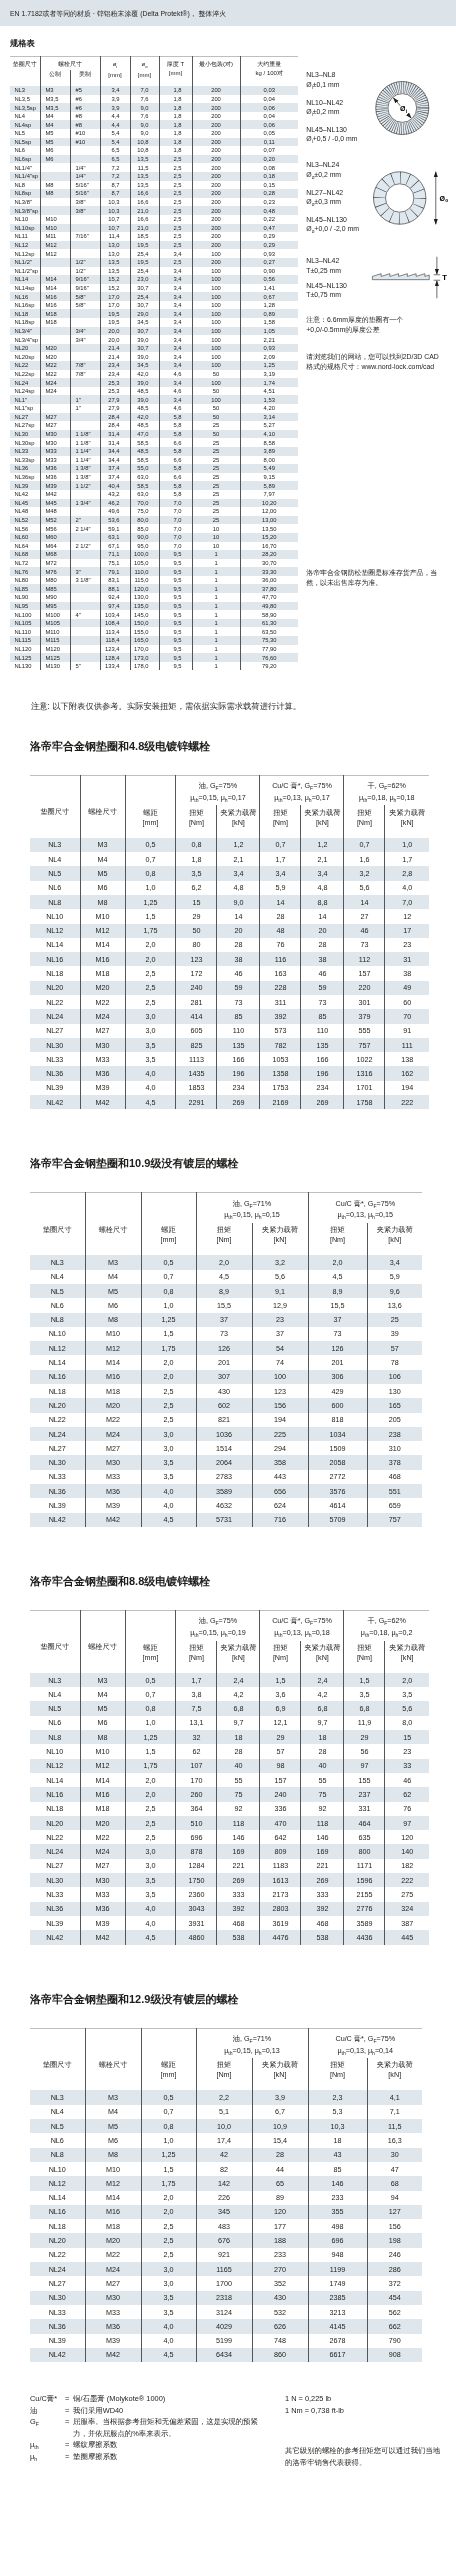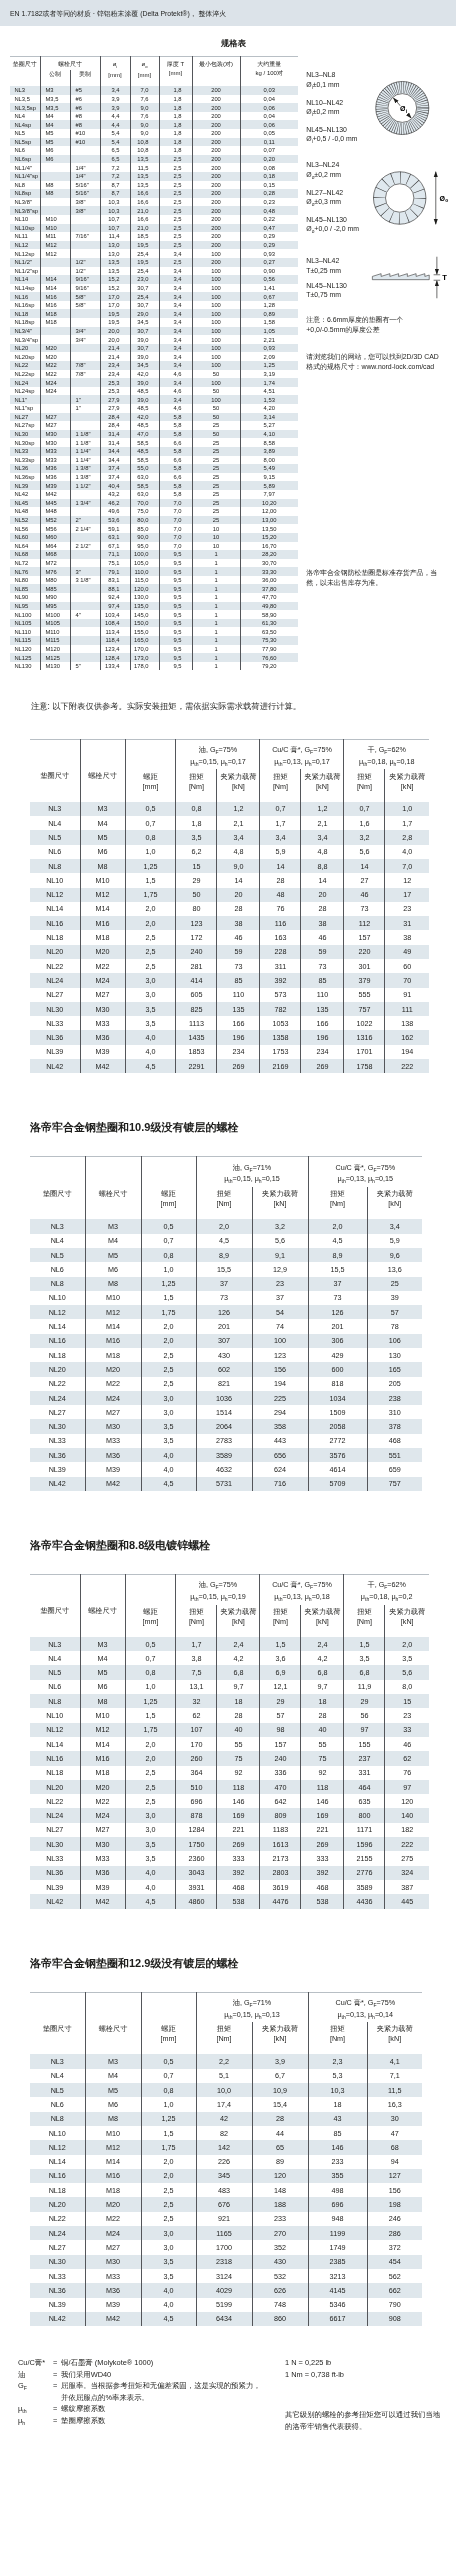--- a/index.html
+++ b/index.html
@@ -11,21 +11,21 @@
        font-family:"Liberation Sans","DejaVu Sans",sans-serif;}
   .page{width:457px;background:#fff;padding-bottom:10px;}
 
   
   .band{background:var(--band);padding:6px 11px 7.2px 10px;}
   .band h1{margin:0;font-size:15px;font-weight:bold;letter-spacing:0.6px;}
   .band p{margin:2.8px 0 0;font-size:6.9px;}
 
   
   .spec-section{padding:12px 0 0 10px;}
-  .spec-section h2{margin:0 0 7.2px;font-size:8.3px;font-weight:bold;text-align:center;}
+  .spec-section h2{margin:0 0 7.2px;font-size:8.3px;font-weight:bold;}
   .spec-layout{display:flex;align-items:flex-start;}
   table{border-collapse:collapse;table-layout:fixed;}
   .spec-table{border-top:0.6px solid var(--hair);}
   .spec-table th{font-weight:400;font-size:6px;line-height:1.4;vertical-align:top;padding:3.3px 1.1px 1.1px;text-align:center;}
   .spec-table thead tr:nth-child(2) th{padding:0 1.1px 7.7px;}
   .spec-table td{height:8.6px;font-size:5.8px;padding:0 1.1px;}
   .spec-table tbody tr:nth-child(odd){background:var(--stripe);}
   .bl{border-left:0.6px solid var(--rule);}
   .spec-table td.c0{text-align:left;padding-left:4.4px;}
   .spec-table td.c1,.spec-table td.c2{text-align:left;padding-left:5px;}
@@ -60,21 +60,21 @@
   .tt-sub{padding:2.2px 1.1px 10px;text-align:center;vertical-align:top;}
   .tt-first{vertical-align:bottom;padding:0 1.1px 20.4px;text-align:center;}
   .tt-pitch{vertical-align:bottom;padding:0 17px 10px;text-align:center;}
   .torque-table td{height:14.3px;text-align:center;font-size:7.2px;padding:0 1.1px;}
   .torque-table tbody tr:nth-child(odd){background:var(--stripe);}
 
   
   .footnotes{display:flex;margin:31px 0 0 18px;font-size:7.4px;line-height:1.55;}
   .fn-left{width:245px;}
   .fn-right{margin-left:22px;width:165px;}
-  .def-row{display:flex;}
+  .def-row{display:flex;margin-left:12px;}
   .def-term{min-width:31px;flex-shrink:0;}
   .def-eq{margin:0 3.9px;}
   .fn-para{margin-top:29px;white-space:pre-line;}
   sub{font-size:70%;}
 </style>
 </head>
 <body>
 
 <div class="page">
 
@@ -856,20 +856,21 @@
         <div class="stock-note">洛帝牢合金钢防松垫圈是标准存货产品，当然，以未出售库存为准。</div>
       </aside>
     </div>
   </section>
 
 
   <p class="notice">注意: 以下附表仅供参考。实际安装扭矩，需依据实际需求载荷进行计算。</p>
 
   <div id="torque-tables">
       <section class="torque-block">
+        <h3 class="torque-title">洛帝牢合金钢垫圈和4.8级电镀锌螺栓</h3>
         <table class="torque-table">
           <colgroup>
             <col style="width: 50px;">
             <col style="width: 45px;">
             <col style="width: 42px;">
             <col style="width: 41px;">
             <col style="width: 43px;">
             <col style="width: 41px;">
             <col style="width: 43px;">
             <col style="width: 41px;">
@@ -1660,21 +1661,21 @@
               <td class="bl">345</td>
               <td class="bl">120</td>
               <td class="bl">355</td>
               <td class="bl">127</td>
             </tr>
             <tr>
               <td>NL18</td>
               <td class="bl">M18</td>
               <td class="bl">2,5</td>
               <td class="bl">483</td>
-              <td class="bl">148</td>
+              <td class="bl">177</td>
               <td class="bl">498</td>
               <td class="bl">156</td>
             </tr>
             <tr>
               <td>NL20</td>
               <td class="bl">M20</td>
               <td class="bl">2,5</td>
               <td class="bl">676</td>
               <td class="bl">188</td>
               <td class="bl">696</td>
@@ -1733,21 +1734,21 @@
               <td class="bl">626</td>
               <td class="bl">4145</td>
               <td class="bl">662</td>
             </tr>
             <tr>
               <td>NL39</td>
               <td class="bl">M39</td>
               <td class="bl">4,0</td>
               <td class="bl">5199</td>
               <td class="bl">748</td>
-              <td class="bl">5346</td>
+              <td class="bl">2678</td>
               <td class="bl">790</td>
             </tr>
             <tr>
               <td>NL42</td>
               <td class="bl">M42</td>
               <td class="bl">4,5</td>
               <td class="bl">6434</td>
               <td class="bl">860</td>
               <td class="bl">6617</td>
               <td class="bl">908</td>

